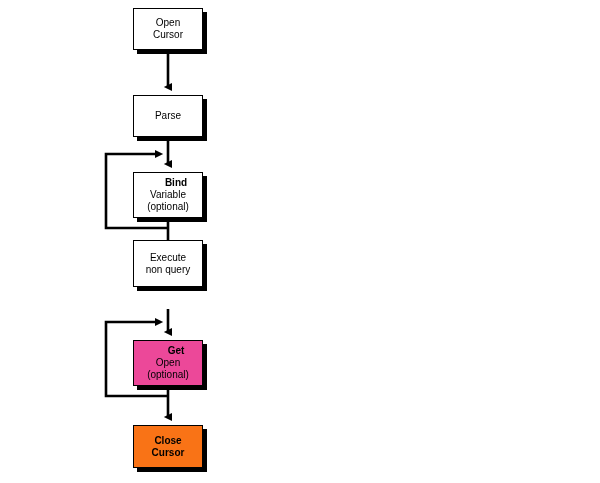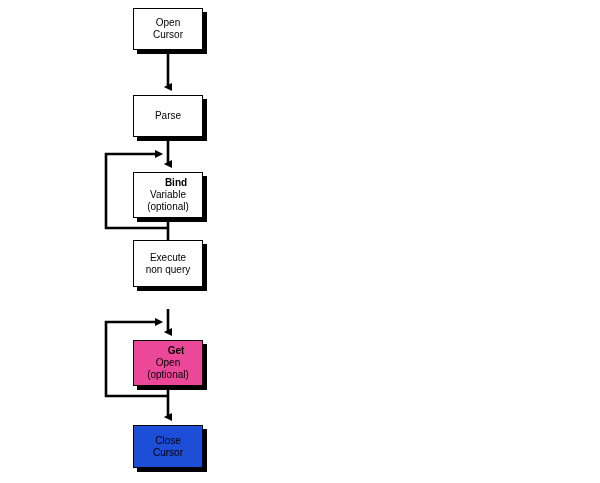--- a/index.html
+++ b/index.html
@@ -94,18 +94,18 @@
     </div>
   <div class="node" id="node-3" style="left: 133px; top: 240px; width: 70px; height: 47px; background: rgb(255, 255, 255); border-color: rgb(0, 0, 0); box-shadow: rgb(0, 0, 0) 4px 4px 0px 0px;">
       <div class="node-line">Execute</div>
       <div class="node-line">non query</div>
     </div>
   <div class="node" id="node-4" style="left: 133px; top: 340px; width: 70px; height: 46px; background: #ec4899; border-color: rgb(0, 0, 0); box-shadow: rgb(0, 0, 0) 4px 4px 0px 0px;">
       <div class="node-line bold">Get</div>
       <div class="node-line">Open</div>
       <div class="node-line">(optional)</div>
     </div>
-  <div class="node" id="node-5" style="left: 133px; top: 425px; width: 70px; height: 43px; background: #1d4ed8; border-color: rgb(0, 0, 0); box-shadow: rgb(0, 0, 0) 4px 4px 0px 0px;">
+  <div class="node" id="node-5" style="left: 133px; top: 425px; width: 70px; height: 43px; background: #f97316; border-color: rgb(0, 0, 0); box-shadow: rgb(0, 0, 0) 4px 4px 0px 0px; font-weight: bold;">
       <div class="node-line">Close</div>
       <div class="node-line">Cursor</div>
     </div>
 
 </div>
 
 </body></html>

